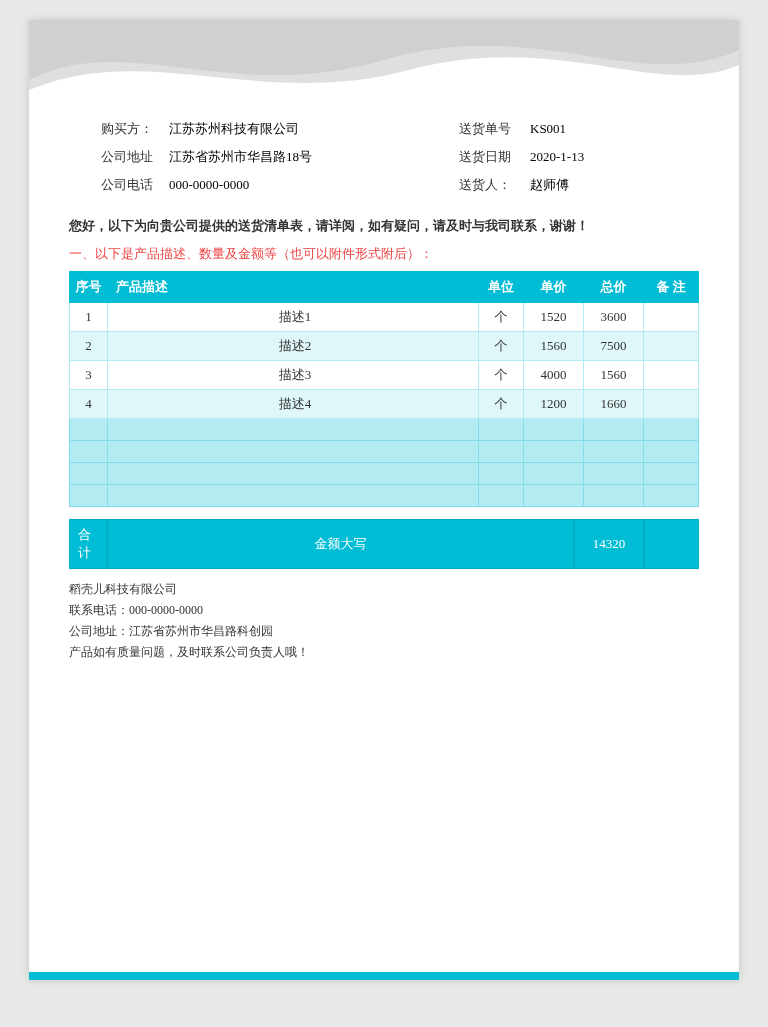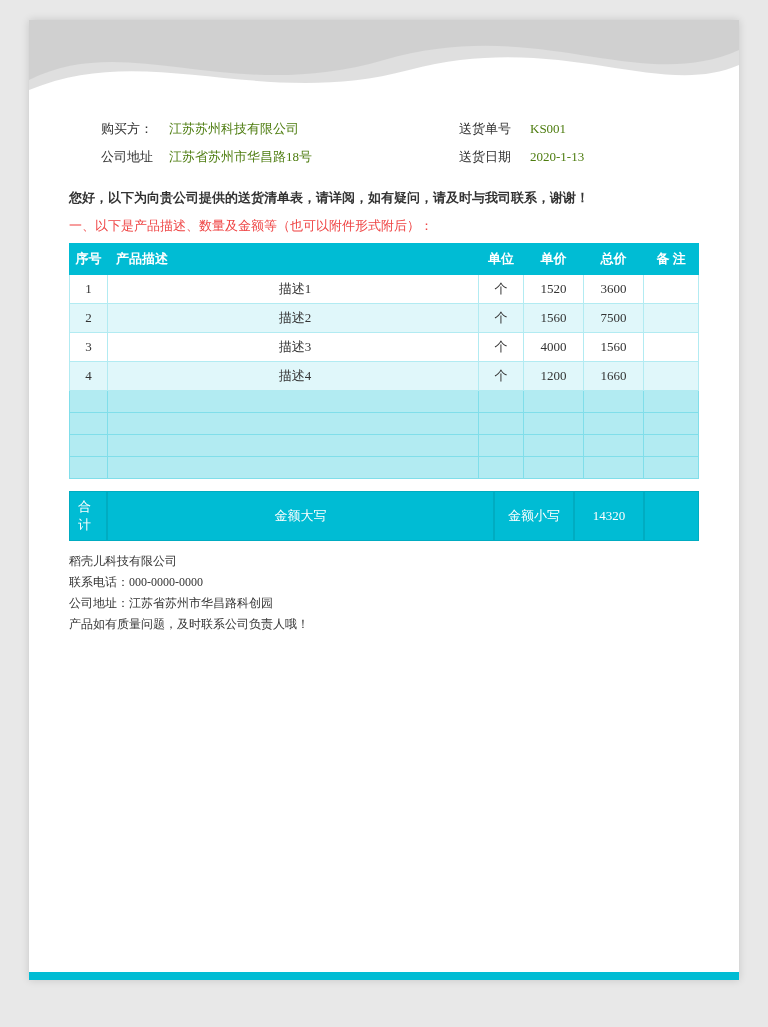--- a/index.html
+++ b/index.html
@@ -52,21 +52,21 @@
       display: flex;
       align-items: center;
       gap: 16px;
     }
     .info-label {
       color: #333;
       min-width: 50px;
       white-space: nowrap;
     }
     .info-value {
-      color: #4d7c0f;
+      color: #000000;
     }
     .info-right {
       min-width: 240px;
     }
     .info-right .info-label {
       min-width: 55px;
     }
 
     
     .greeting {
@@ -202,20 +202,30 @@
       </div>
     </div>
     <div class="info-row">
       <div class="info-left">
         <span class="info-label">公司地址</span>
         <span class="info-value">江苏省苏州市华昌路18号</span>
       </div>
       <div class="info-right">
         <span class="info-label">送货日期</span>
         <span class="info-value">2020-1-13</span>
+      </div>
+    </div>
+    <div class="info-row">
+      <div class="info-left">
+        <span class="info-label">公司电话</span>
+        <span class="info-value">000-0000-0000</span>
+      </div>
+      <div class="info-right">
+        <span class="info-label">送货人：</span>
+        <span class="info-value">赵师傅</span>
       </div>
     </div>
   </div>
 
   <div class="greeting">您好，以下为向贵公司提供的送货清单表，请详阅，如有疑问，请及时与我司联系，谢谢！</div>
 
   <div class="section-title">一、以下是产品描述、数量及金额等（也可以附件形式附后）：</div>
 
   <div class="table-wrap">
     <table>
@@ -295,21 +305,20 @@
     <td></td>
     <td></td>
   </tr>
         </tbody>
     </table>
   </div>
 
   <div class="total-row" style="margin-top:12px;">
     <div class="total-cell total-label-main">合计</div>
     <div class="total-cell total-desc">金额大写</div>
-    <div class="total-cell total-amount-label">金额小写</div>
     <div class="total-cell total-amount-value">14320</div>
     <div class="total-cell total-remark"></div>
   </div>
 
   <div class="footer-info">
     <p>稻壳儿科技有限公司</p>
     <p>
       <span>联系电话：</span><span>000-0000-0000</span>
     </p>
     <p>

